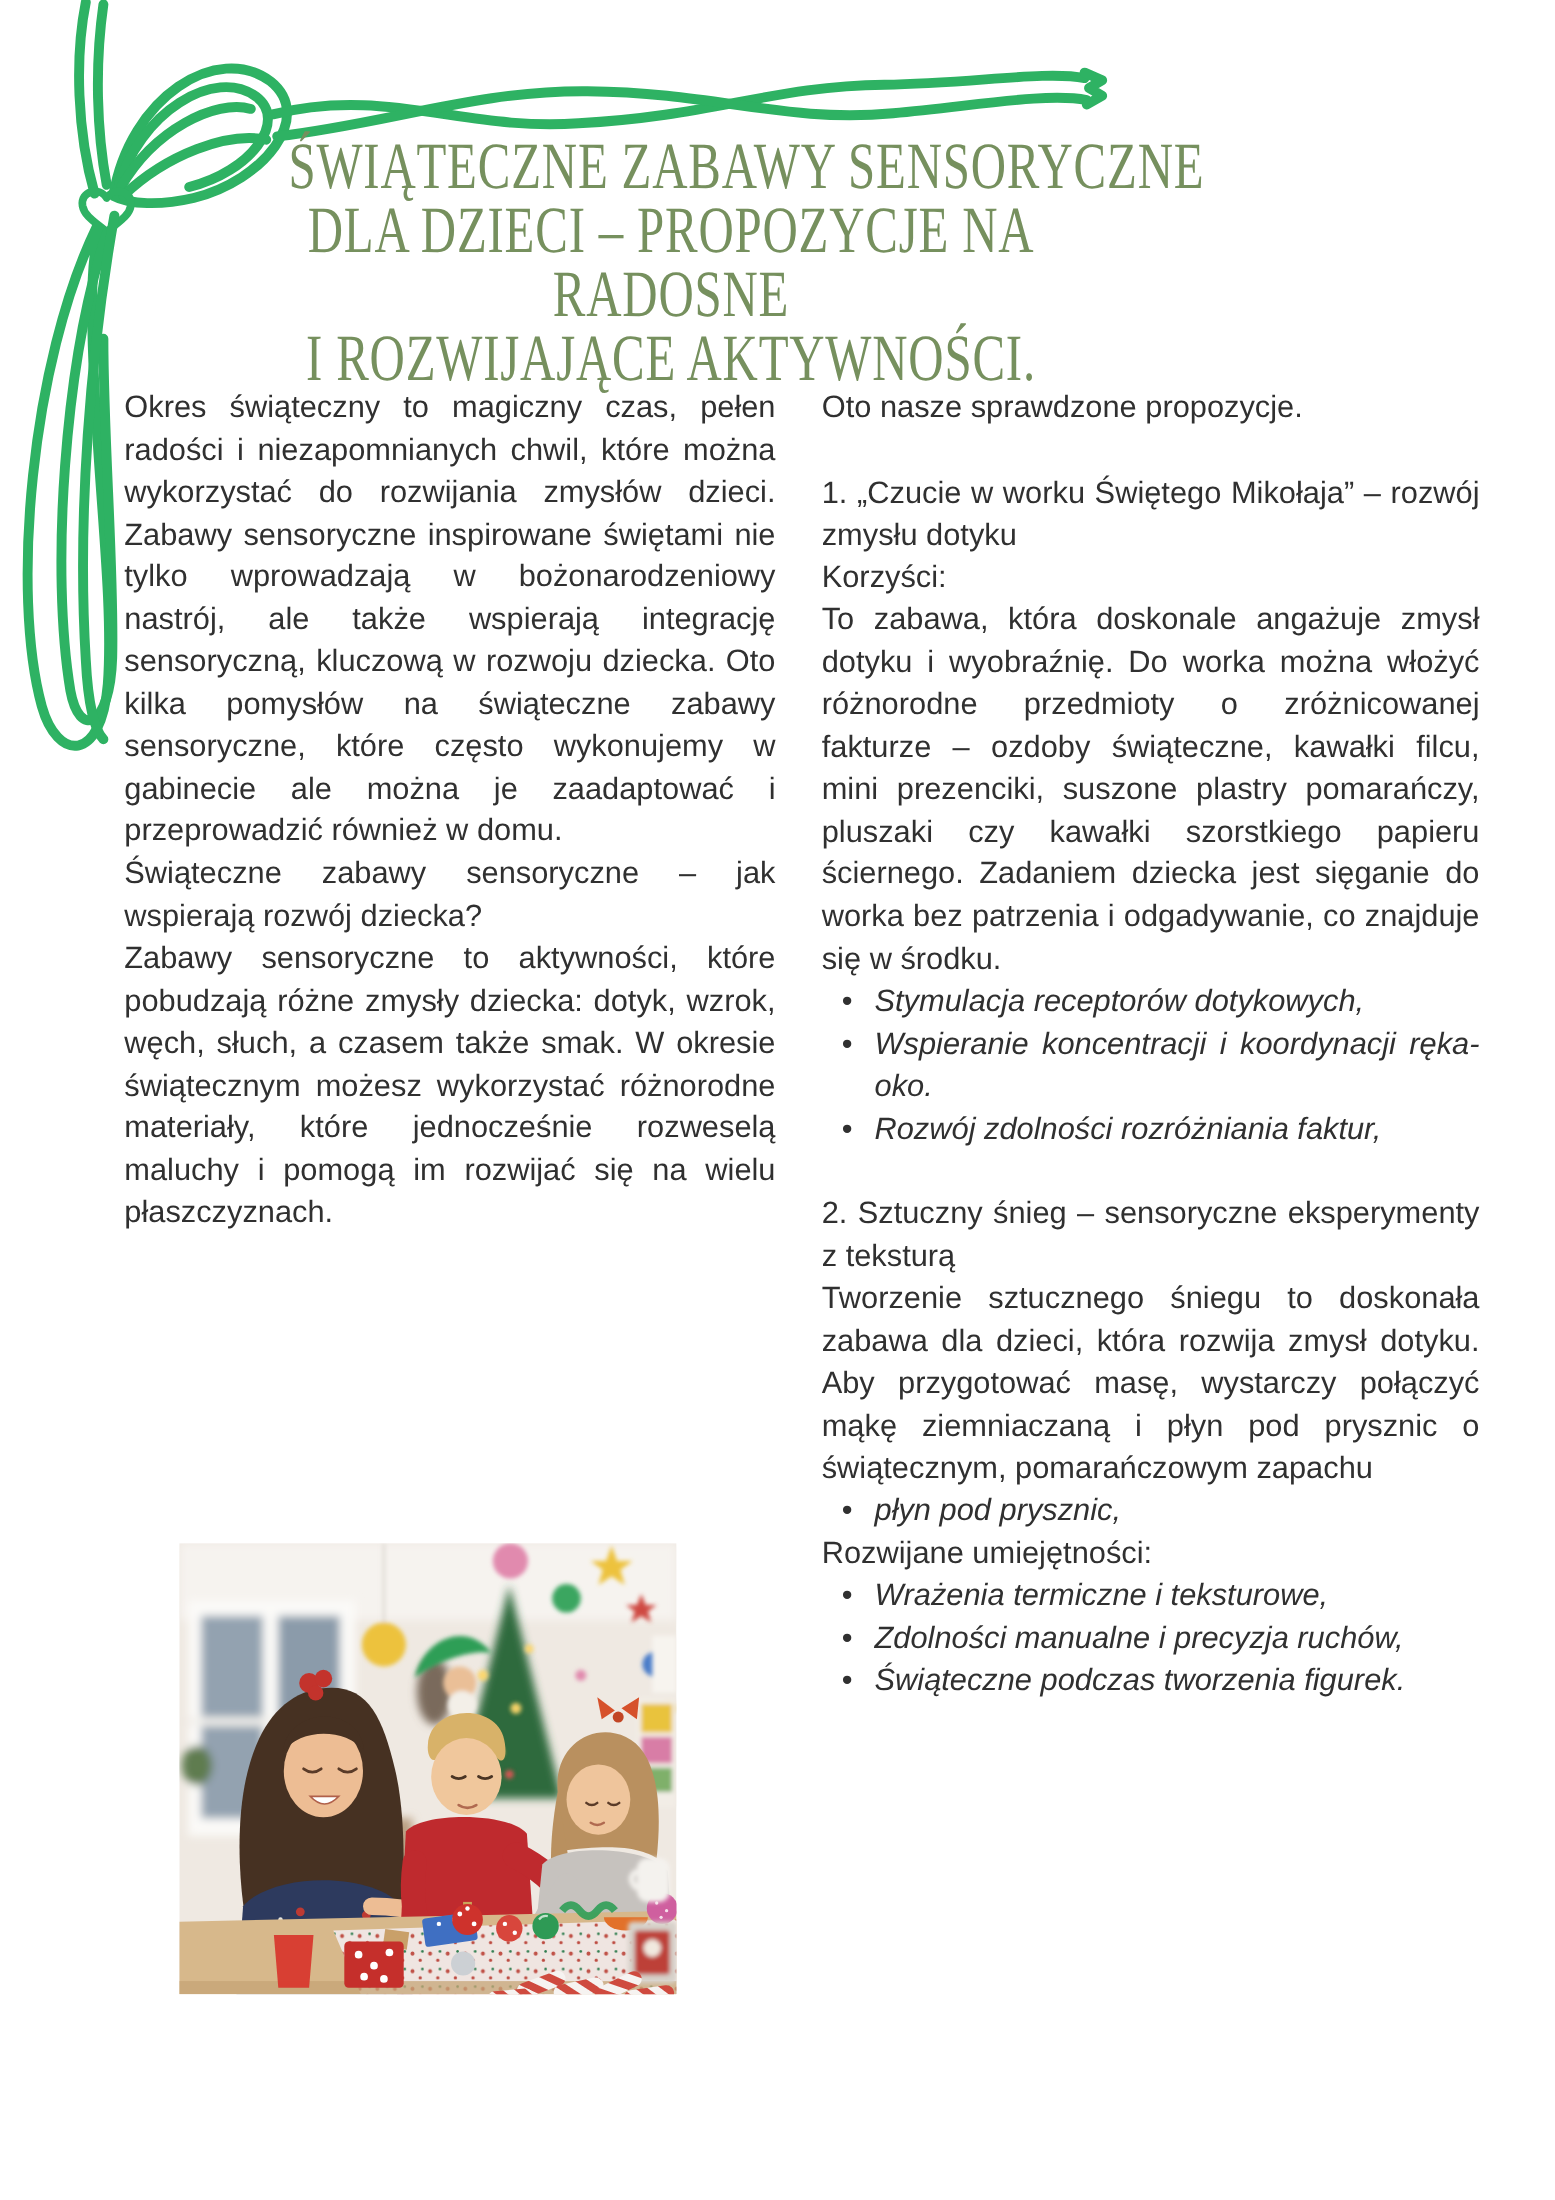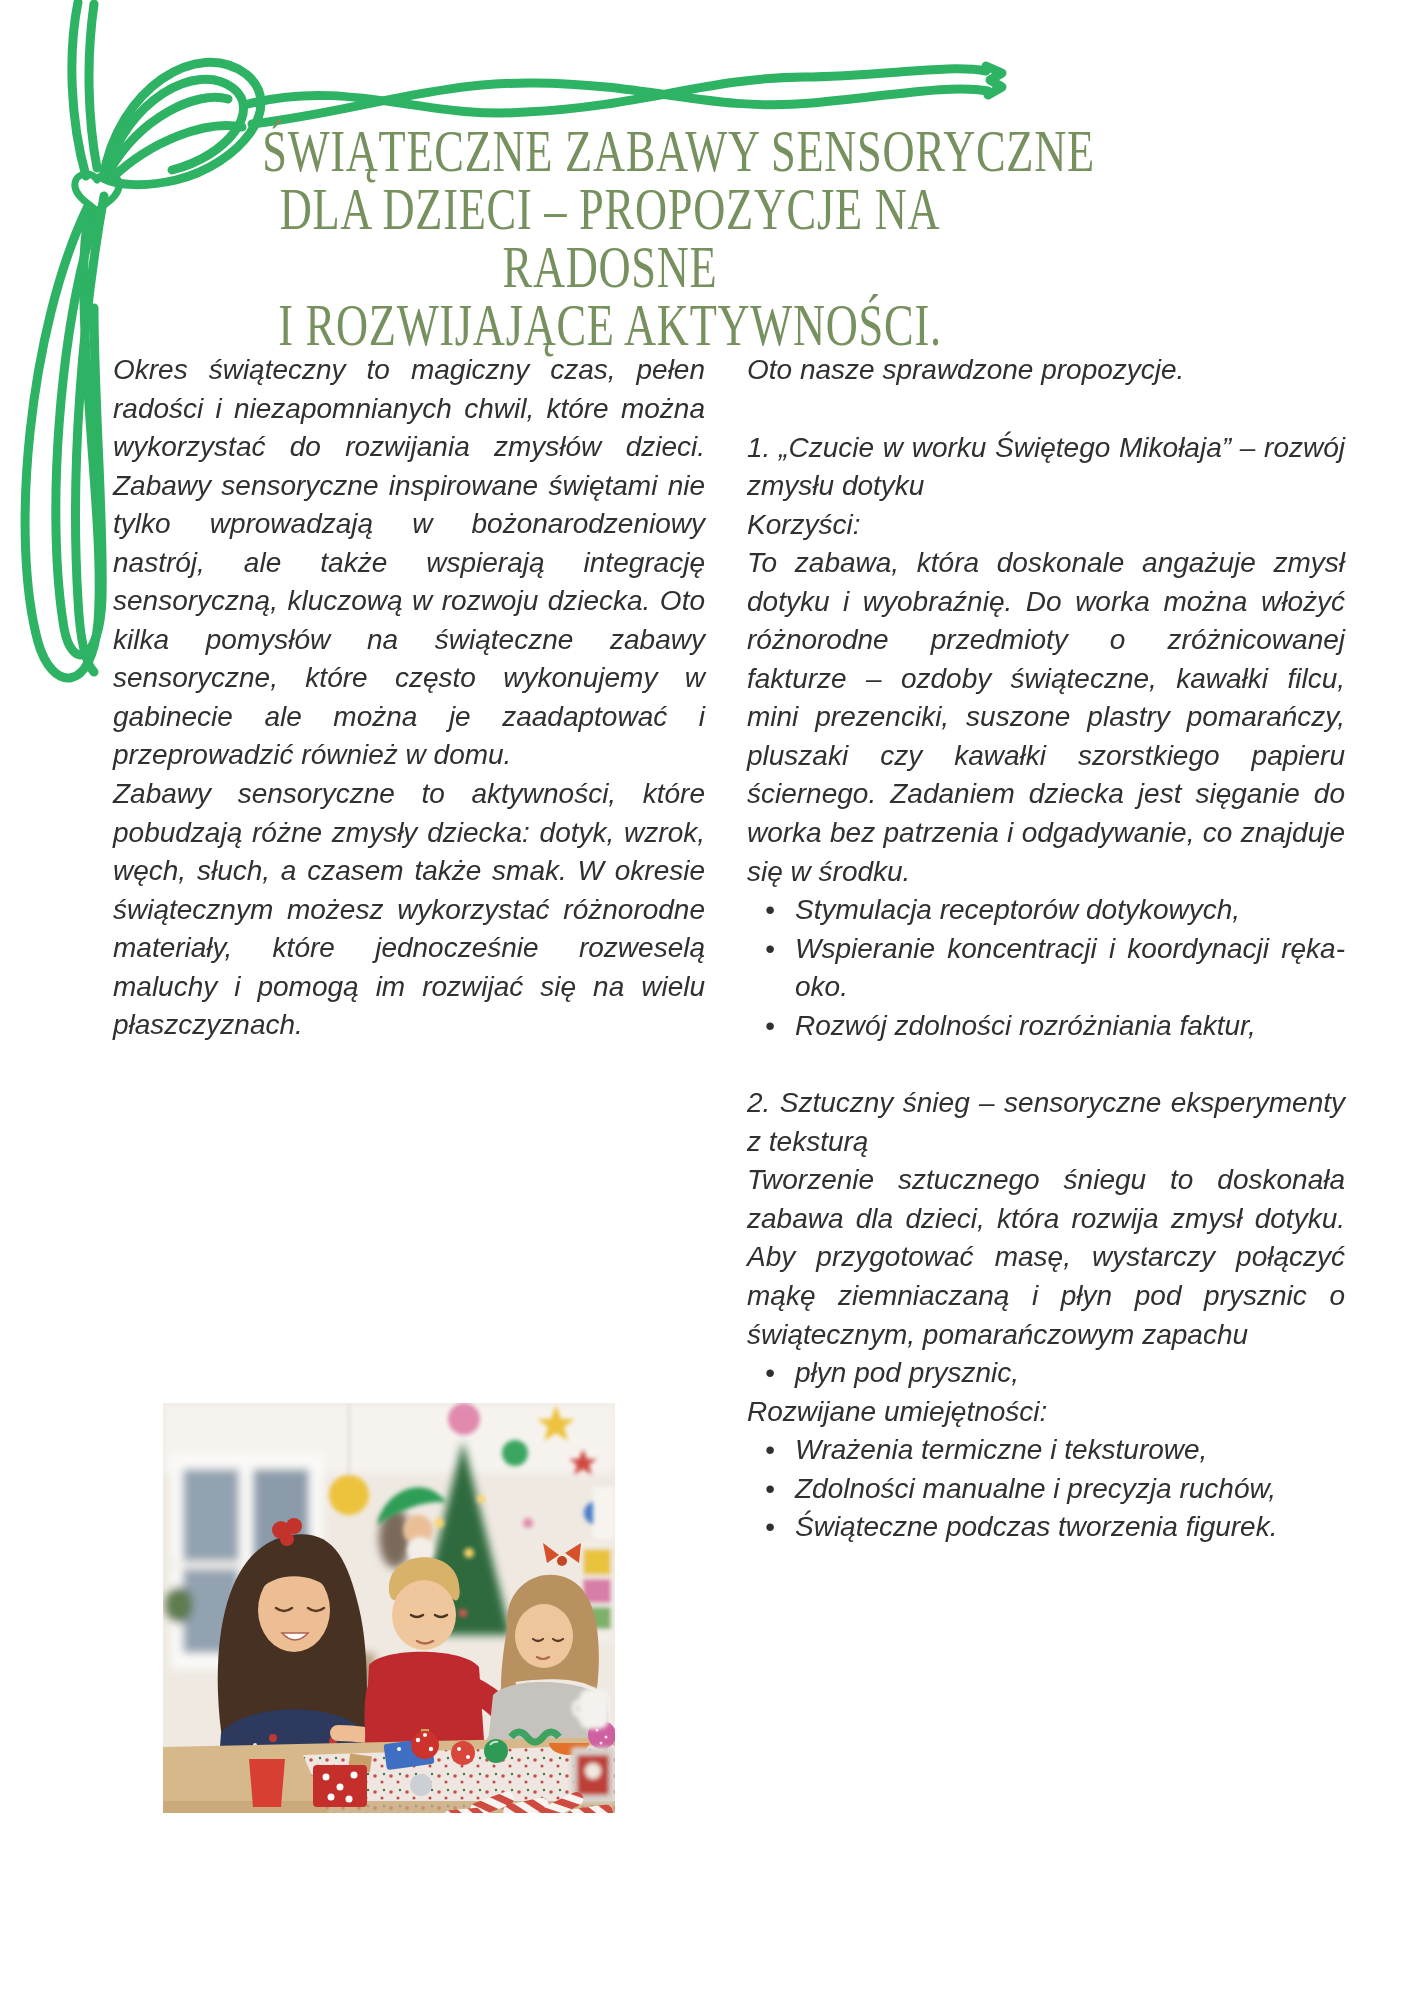--- a/index.html
+++ b/index.html
@@ -14,21 +14,21 @@
     font-family:"Liberation Serif",serif;font-weight:400;
   }
   .tline{
     font-size:60px;line-height:58px;white-space:nowrap;letter-spacing:1px;
     transform:scaleX(0.74);transform-origin:50% 50%;
   }
   .col{
     position:absolute;top:351px;color:var(--body-text,#303030);
     font-size:28px;line-height:38.55px;text-align:justify;
   }
-  .col p{margin:0;font-style:italic;}
+  .col p{margin:0;}
   .col-left{left:113px;width:592px;}
   .col-right{left:737px;width:598px;margin-left:10px;}
   .gap{height:39px;}
   ul.blist{margin:0;padding:0;list-style:none;font-style:italic;}
   ul.blist li{position:relative;padding-left:48px;text-align:justify;}
   ul.blist li::before{content:"\2022";position:absolute;left:18px;top:0;}
   figure.photo{position:absolute;left:163px;top:1403px;width:452px;height:410px;margin:0;}
   figure.photo svg{display:block;}
 </style>
 </head>
@@ -56,20 +56,21 @@
 
   <header class="title">
     <div class="tline">ŚWIĄTECZNE ZABAWY SENSORYCZNE</div>
     <div class="tline">DLA DZIECI – PROPOZYCJE NA</div>
     <div class="tline">RADOSNE</div>
     <div class="tline">I ROZWIJAJĄCE AKTYWNOŚCI.</div>
   </header>
 
   <section class="col col-left">
     <p>Okres świąteczny to magiczny czas, pełen radości i niezapomnianych chwil, które można wykorzystać do rozwijania zmysłów dzieci. Zabawy sensoryczne inspirowane świętami nie tylko wprowadzają w bożonarodzeniowy nastrój, ale także wspierają integrację sensoryczną, kluczową w rozwoju dziecka. Oto kilka pomysłów na świąteczne zabawy sensoryczne, które często wykonujemy w gabinecie ale można je zaadaptować i przeprowadzić również w domu.</p>
+    <p>Świąteczne zabawy sensoryczne – jak wspierają rozwój dziecka?</p>
     <p>Zabawy sensoryczne to aktywności, które pobudzają różne zmysły dziecka: dotyk, wzrok, węch, słuch, a czasem także smak. W okresie świątecznym możesz wykorzystać różnorodne materiały, które jednocześnie rozweselą maluchy i pomogą im rozwijać się na wielu płaszczyznach.</p>
   </section>
 
   <section class="col col-right">
     <p>Oto nasze sprawdzone propozycje.</p>
     <div class="gap"></div>
 
     <p>1. „Czucie w worku Świętego Mikołaja” – rozwój zmysłu dotyku</p>
     <p>Korzyści:</p>
     <p>To zabawa, która doskonale angażuje zmysł dotyku i wyobraźnię. Do worka można włożyć różnorodne przedmioty o zróżnicowanej fakturze – ozdoby świąteczne, kawałki filcu, mini prezenciki, suszone plastry pomarańczy, pluszaki czy kawałki szorstkiego papieru ściernego. Zadaniem dziecka jest sięganie do worka bez patrzenia i odgadywanie, co znajduje się w środku.</p>

